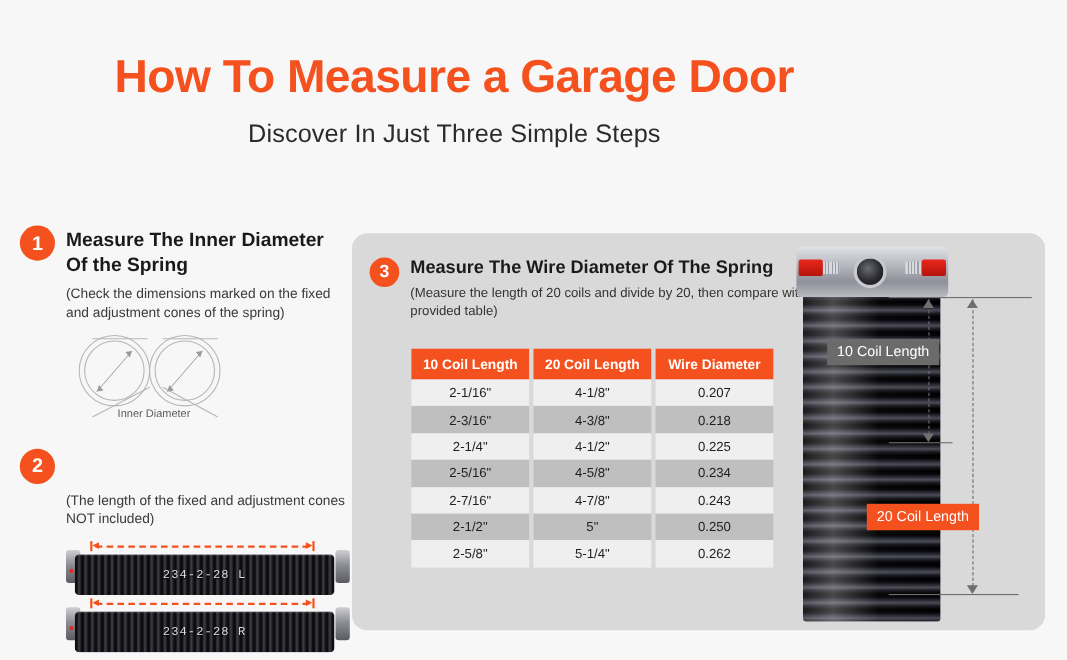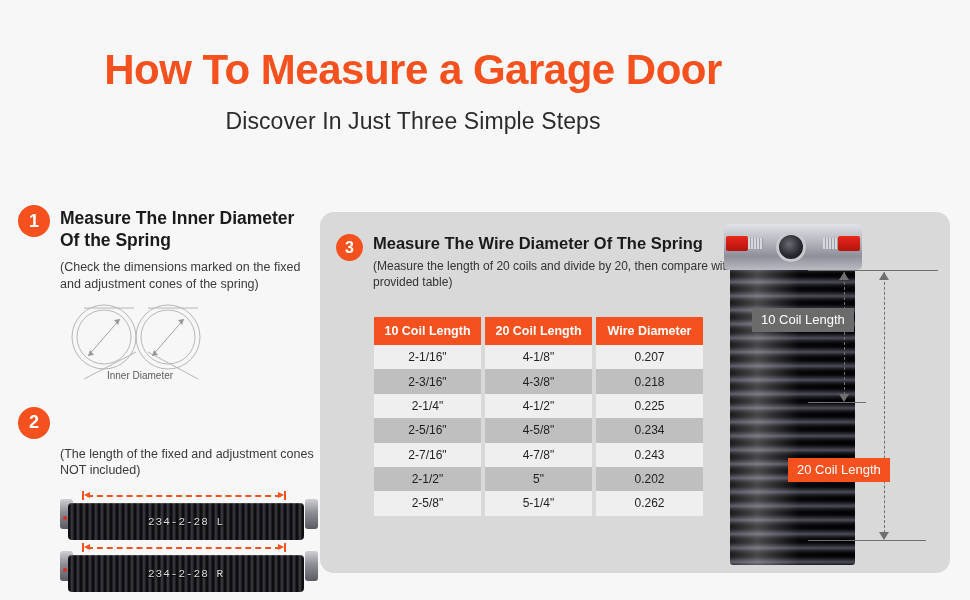--- a/index.html
+++ b/index.html
@@ -488,21 +488,21 @@
           <td>0.234</td>
         </tr>
         <tr>
           <td>2-7/16"</td>
           <td>4-7/8"</td>
           <td>0.243</td>
         </tr>
         <tr>
           <td>2-1/2"</td>
           <td>5"</td>
-          <td>0.202</td>
+          <td>0.250</td>
         </tr>
         <tr>
           <td>2-5/8"</td>
           <td>5-1/4"</td>
           <td>0.262</td>
         </tr>
       </tbody>
     </table>
 
     <div class="photo">

